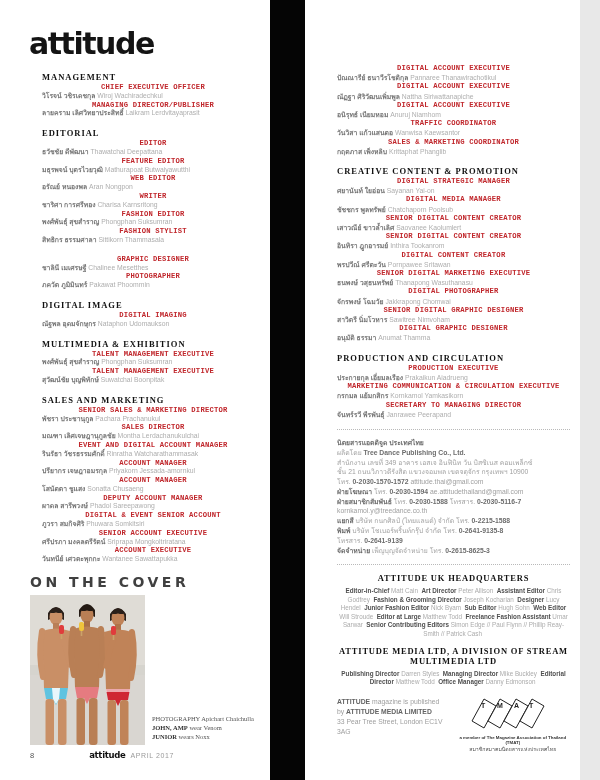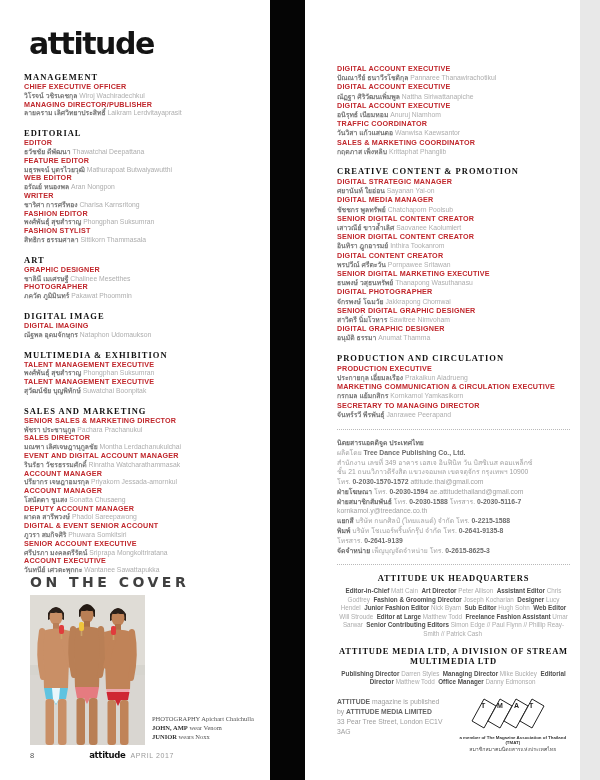--- a/index.html
+++ b/index.html
@@ -5,27 +5,27 @@
   html,body{margin:0;padding:0;background:#e8e8e8;}
   .page{position:relative;width:580px;height:780px;background:#ffffff;overflow:hidden;
         font-family:"Liberation Sans","DejaVu Sans",sans-serif;}
   
   .logo{position:absolute;left:29px;top:26px;font-family:"DejaVu Sans",sans-serif;
         font-weight:bold;font-size:30px;letter-spacing:-1.5px;color:#141414;}
   
   .divider{position:absolute;left:270px;top:0;width:35px;height:780px;background:#050505;}
   
   .col{position:absolute;}
-  #left-col{left:24px;top:72px;width:222px;}
+  #left-col{left:42px;top:72px;width:222px;}
   #right-col{left:337px;top:64px;width:233px;}
   .masthead-section{margin-bottom:10px;}
   .sec-title{font-family:"Liberation Serif","DejaVu Serif",serif;font-weight:bold;
              font-size:8.5px;letter-spacing:1px;color:#121212;line-height:11px;}
-  .role{font-family:Liberation Sans, sans-serif;font-weight:bold;
-        font-size:7.2px;letter-spacing:.2px;color:var(--accent,#c0272c);line-height:8.8px;}
+  .role{font-family:Liberation Mono, monospace;font-weight:bold;
+        font-size:7.2px;letter-spacing:.2px;color:var(--accent,#c0272c);line-height:8.8px;text-align:center;}
   .nm{font-size:6.8px;line-height:8.8px;color:#9a9a9a;white-space:nowrap;}
   .nm .th{color:#767676;font-weight:bold;}
   .nm .en{color:#aeaeae;}
   #right-col .role,#right-col .nm{line-height:9.2px;}
   .dotted-rule{border-top:1px dotted #b9b9b9;margin:9px 0 8px 0;}
   
   #publisher-block{font-size:6.8px;line-height:9.8px;color:#a0a0a0;}
   #publisher-block .b{color:#6d6d6d;font-weight:bold;}
   
   .uk-title{font-family:"Liberation Serif","DejaVu Serif",serif;font-weight:bold;
@@ -96,21 +96,20 @@
         <div class="entry">
           <div class="role">FASHION EDITOR</div>
           <div class="nm"><span class="th">พงศ์พันธุ์ สุขสำราญ</span> <span class="en">Phongphan Suksumran</span></div>
         </div>
         <div class="entry">
           <div class="role">FASHION STYLIST</div>
           <div class="nm"><span class="th">สิทธิกร ธรรมศาลา</span> <span class="en">Sittikorn Thammasala</span></div>
         </div>
       </div>
       <div class="masthead-section">
-        <div class="sec-title">ART</div>
         <div class="entry">
           <div class="role">GRAPHIC DESIGNER</div>
           <div class="nm"><span class="th">ชาลินี เมเศรษฐี</span> <span class="en">Chalinee Mesetthes</span></div>
         </div>
         <div class="entry">
           <div class="role">PHOTOGRAPHER</div>
           <div class="nm"><span class="th">ภควัต ภูมิมินทร์</span> <span class="en">Pakawat Phoommin</span></div>
         </div>
       </div>
       <div class="masthead-section">

